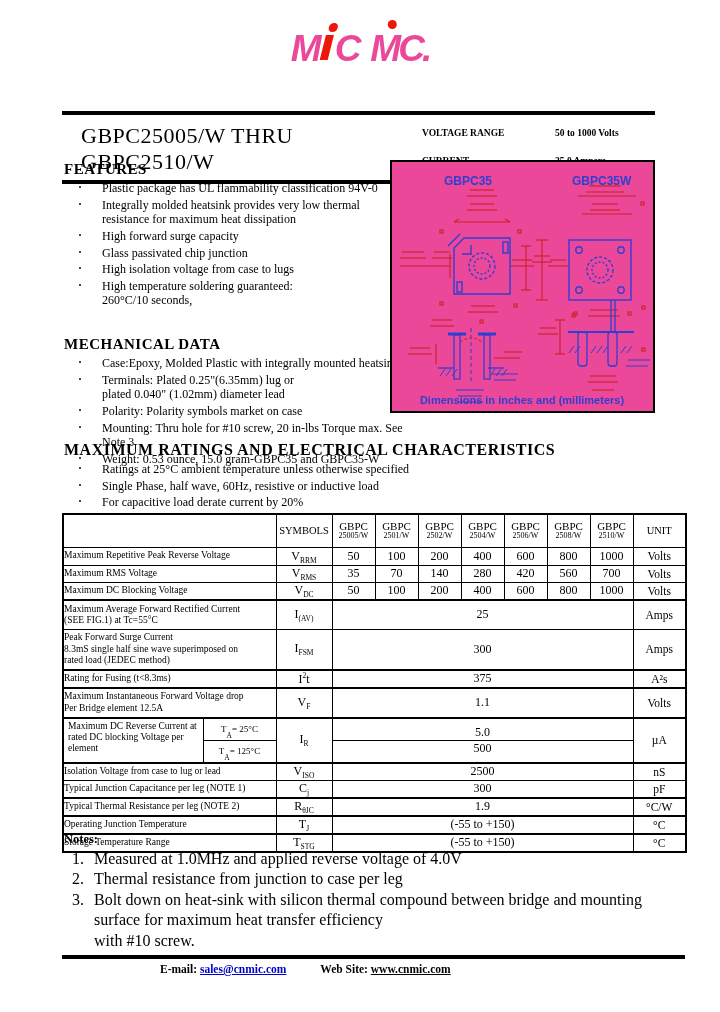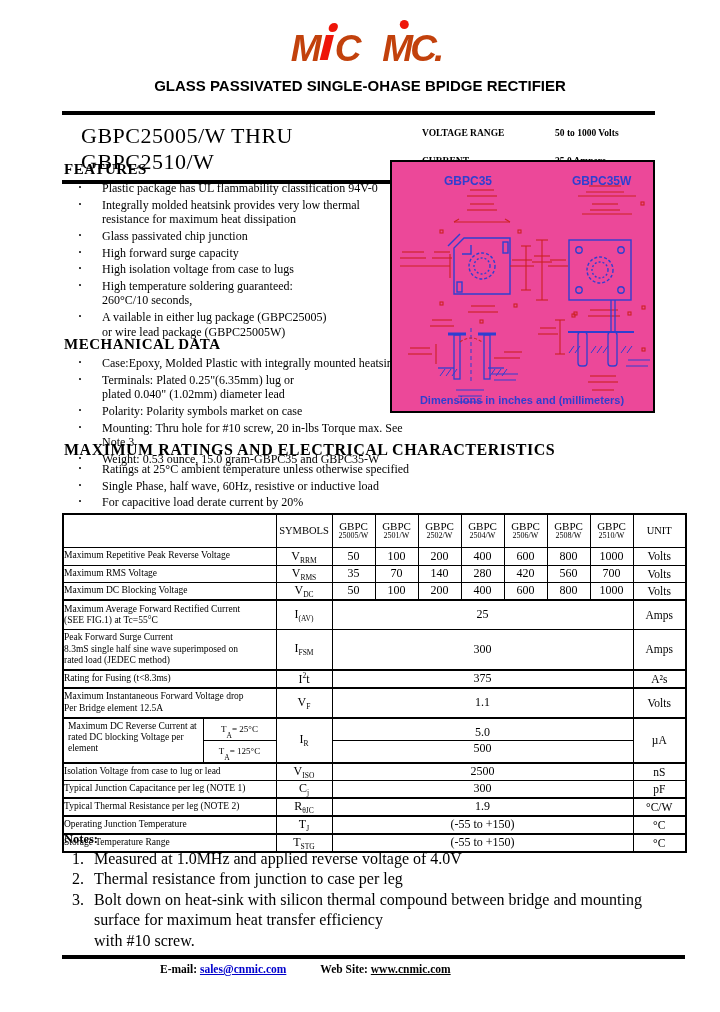--- a/index.html
+++ b/index.html
@@ -4,21 +4,21 @@
 <style>
   html,body{margin:0;padding:0;background:#fff;}
   .page{position:relative;width:720px;height:1012px;background:#fff;overflow:hidden;
         font-family:"Liberation Serif",serif;color:#000;}
 
   
   .logo{position:absolute;top:30px;left:50%;transform:translateX(-50%);
         display:flex;align-items:flex-end;gap:12px;}
   .logo .grp{position:relative;font-family:"Liberation Sans",sans-serif;
         font-weight:bold;font-style:italic;font-size:37px;line-height:1;
-        letter-spacing:-3px;color:#c2410c;margin-left:12px;}
+        letter-spacing:-3px;color:#ec4899;}
   .logo-i{position:relative;display:inline-block;width:8px;height:25px;
         background:#ee1509;transform:skewX(-14deg);margin:0 4px 1px 4px;}
   .logo-i::after{content:"";position:absolute;top:-12px;left:1px;width:9px;height:9px;
         border-radius:50%;background:#ee1509;}
   .logo-dot{position:absolute;top:-10px;left:17px;width:9px;height:9px;border-radius:50%;
         background:#ee1509;}
 
   
   .main-title{position:absolute;top:77px;left:0;width:720px;text-align:center;
         font-family:"Liberation Sans",sans-serif;font-weight:bold;font-size:15px;}
@@ -86,46 +86,43 @@
 </head>
 <body>
 
 <div class="page">
 
   <div class="logo">
     <span class="grp"><span>M</span><span class="logo-i"></span><span>C</span></span>
     <span class="grp"><span class="logo-dot"></span><span>MC.</span></span>
   </div>
 
-  <div class="main-title">GLASS PASSIVATED SINGLE-OHASE BPIDGE RECTIFIER</div>
 
   <div class="part-box">
     <div class="part-range">GBPC25005/W THRU GBPC2510/W</div>
     <div class="specs">
       <span>VOLTAGE RANGE</span>
       <span>50 to 1000 Volts</span>
       <span>CURRENT</span>
       <span>25.0   Ampere</span>
     </div>
   </div>
 
   <div class="sec" style="top:161px;left:64px;width:330px;">
     <h2>FEATURES</h2>
     <ul class="bullets">
 
     <li><span>Plastic package has UL flammability classification 94V-0</span></li>
         <li><span>Integrally molded heatsink provides very low thermal
 resistance for maximum heat dissipation</span></li>
+        <li><span>High forward surge capacity</span></li>
         <li><span>Glass passivated chip junction</span></li>
-        <li><span>High forward surge capacity</span></li>
         <li><span>High isolation voltage from case to lugs</span></li>
         <li><span>High temperature soldering guaranteed:
 260°C/10 seconds,</span></li>
-        <li><span>A vailable in either lug package (GBPC25005)
-or wire lead package (GBPC25005W)</span></li>
       </ul>
   </div>
 
   <div class="sec" style="top:336px;left:64px;width:345px;">
     <h2>MECHANICAL DATA</h2>
     <ul class="bullets">
 
     <li><span>Case:Epoxy, Molded Plastic with integrally mounted heatsink</span></li>
         <li><span>Terminals: Plated 0.25"(6.35mm) lug or
 plated 0.040" (1.02mm) diameter lead</span></li>

